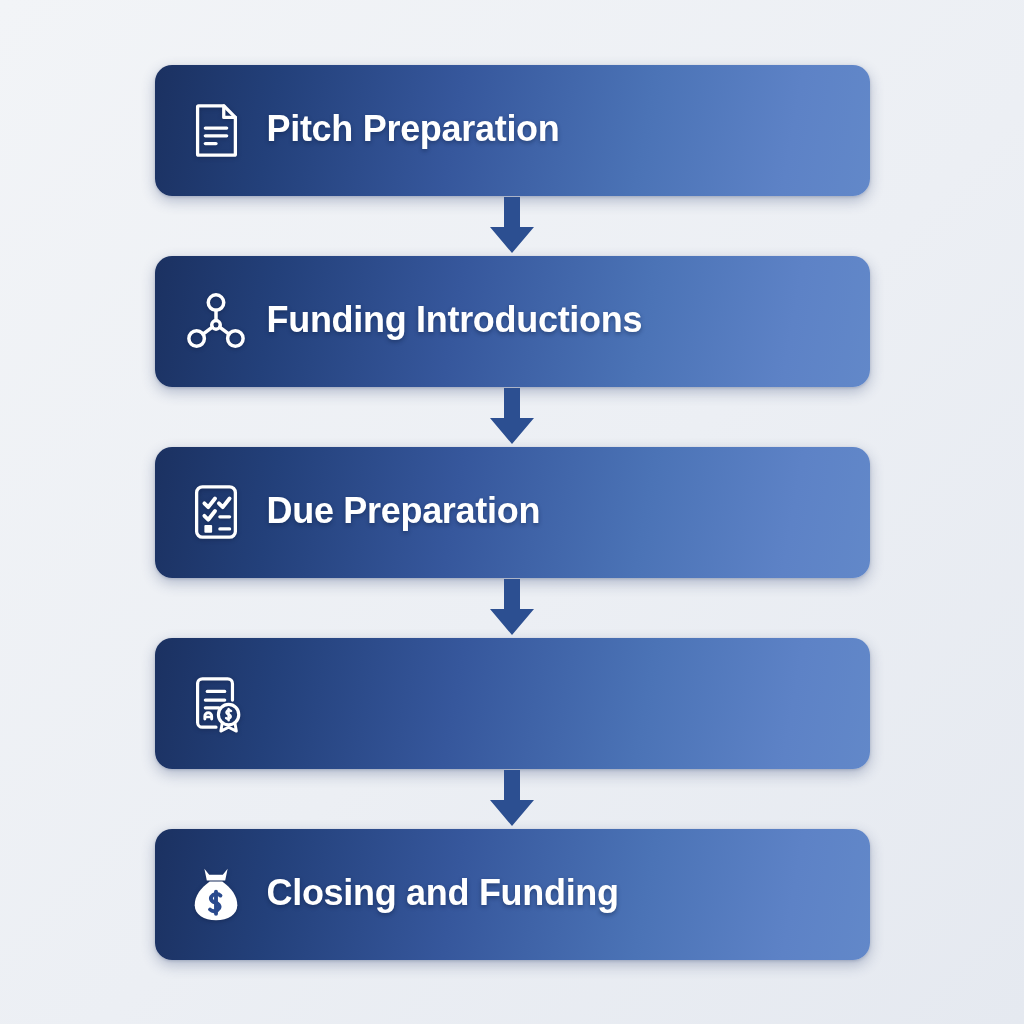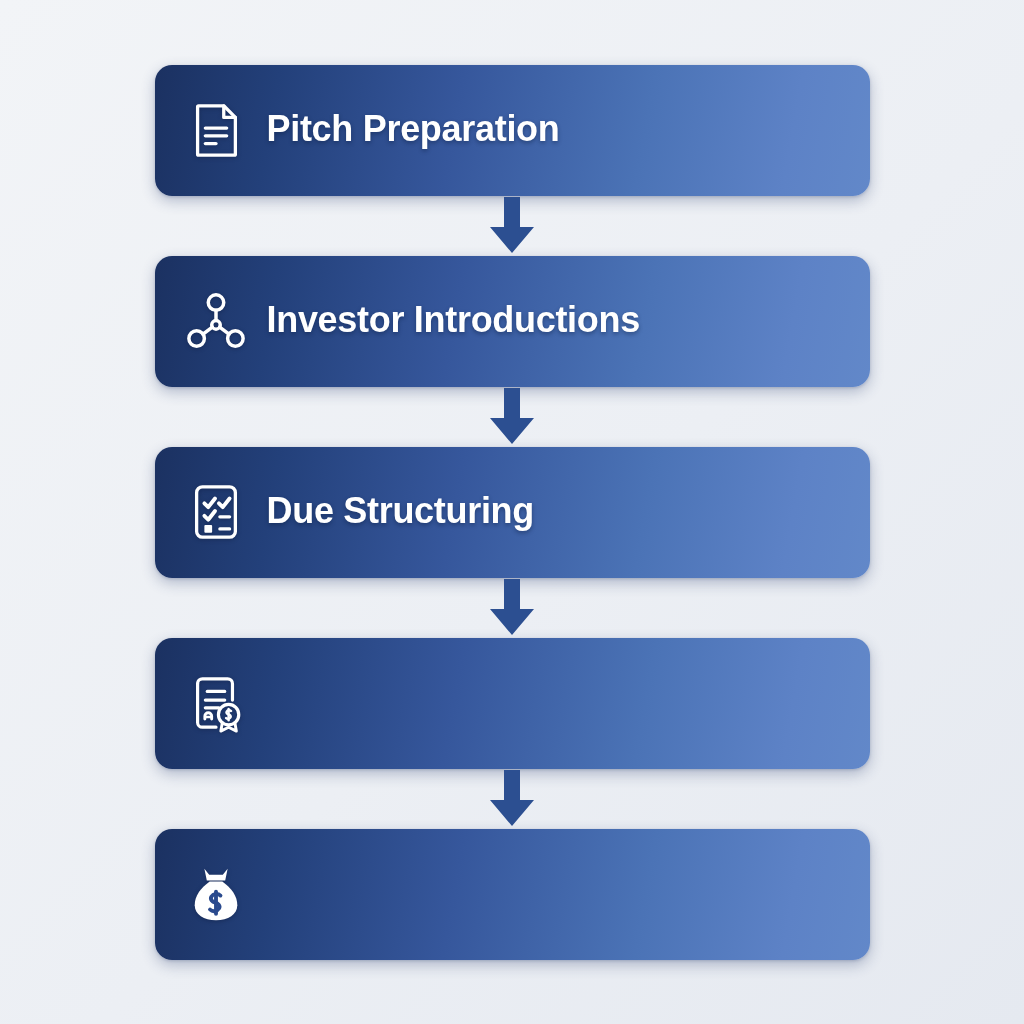--- a/index.html
+++ b/index.html
@@ -122,42 +122,42 @@
       <svg viewBox="0 0 64 64" fill="none" stroke="#ffffff" stroke-width="3.6">
         <circle cx="32" cy="13" r="8"></circle>
         <circle cx="12" cy="50" r="8"></circle>
         <circle cx="52" cy="50" r="8"></circle>
         <circle cx="32" cy="36" r="4.4"></circle>
         <path d="M32 31.5 V21" stroke-linecap="round"></path>
         <path d="M28.2 38.2 L18.6 45.6" stroke-linecap="round"></path>
         <path d="M35.8 38.2 L45.4 45.6" stroke-linecap="round"></path>
       </svg>
     </div>
-    <div class="step-label">Investor Introductions</div>
+    <div class="step-label">Funding Introductions</div>
   </div>
 
   <div class="connector">
     <svg viewBox="0 0 56 58">
       <path d="M20 0 H36 V30 H50 L28 56 L6 30 H20 Z" fill="#2c4f91"></path>
     </svg>
   </div>
 
   <div class="step-row">
     <div class="icon-slot">
       <svg viewBox="0 0 64 64" fill="none" stroke="#ffffff" stroke-width="3.4" stroke-linecap="round" stroke-linejoin="round">
         <rect x="12" y="6" width="40" height="52" rx="6"></rect>
         <path d="M20 23 l4 4 l7 -9" stroke-width="4"></path>
         <path d="M35 23 l4 4 l7 -9" stroke-width="4"></path>
         <path d="M20 36 l4 4 l7 -9" stroke-width="4"></path>
         <path d="M36 37 h10"></path>
         <rect x="20" y="45.5" width="8" height="8" rx="1" fill="#ffffff" stroke="none"></rect>
         <path d="M36 49.5 h10"></path>
       </svg>
     </div>
-    <div class="step-label">Due Structuring</div>
+    <div class="step-label">Due Preparation</div>
   </div>
 
   <div class="connector">
     <svg viewBox="0 0 56 58">
       <path d="M20 0 H36 V30 H50 L28 56 L6 30 H20 Z" fill="#2c4f91"></path>
     </svg>
   </div>
 
   <div class="step-row">
     <div class="icon-slot">
@@ -187,15 +187,16 @@
     <div class="icon-slot">
       <svg viewBox="0 0 64 64">
         <path d="M20 6 l5 6 h14 l5 -6 l-2.5 12 h-19 Z" fill="#ffffff"></path>
         <path d="M25.5 19 h13 c9 6.5 15.5 14.5 15.5 24.5 C54 53 44.5 59 32 59
                  C19.5 59 10 53 10 43.5 C10 33.5 16.5 25.5 25.5 19 Z" fill="#ffffff"></path>
         <path d="M36.6 33.6 a6 6 0 0 0 -9.4 1.2 c-1.6 3 1.2 5.2 4 6
                  c2.8 0.8 5.6 3 4 6 a6 6 0 0 1 -9.4 1.2" fill="none" stroke="#2a4a8e" stroke-width="4" stroke-linecap="round" stroke-linejoin="round"></path>
         <path d="M32 29.5 v23" fill="none" stroke="#2a4a8e" stroke-width="4" stroke-linecap="round"></path>
       </svg>
     </div>
+    <div class="step-label">Closing and Funding</div>
   </div>
 
 </div>
 
 </body></html>

